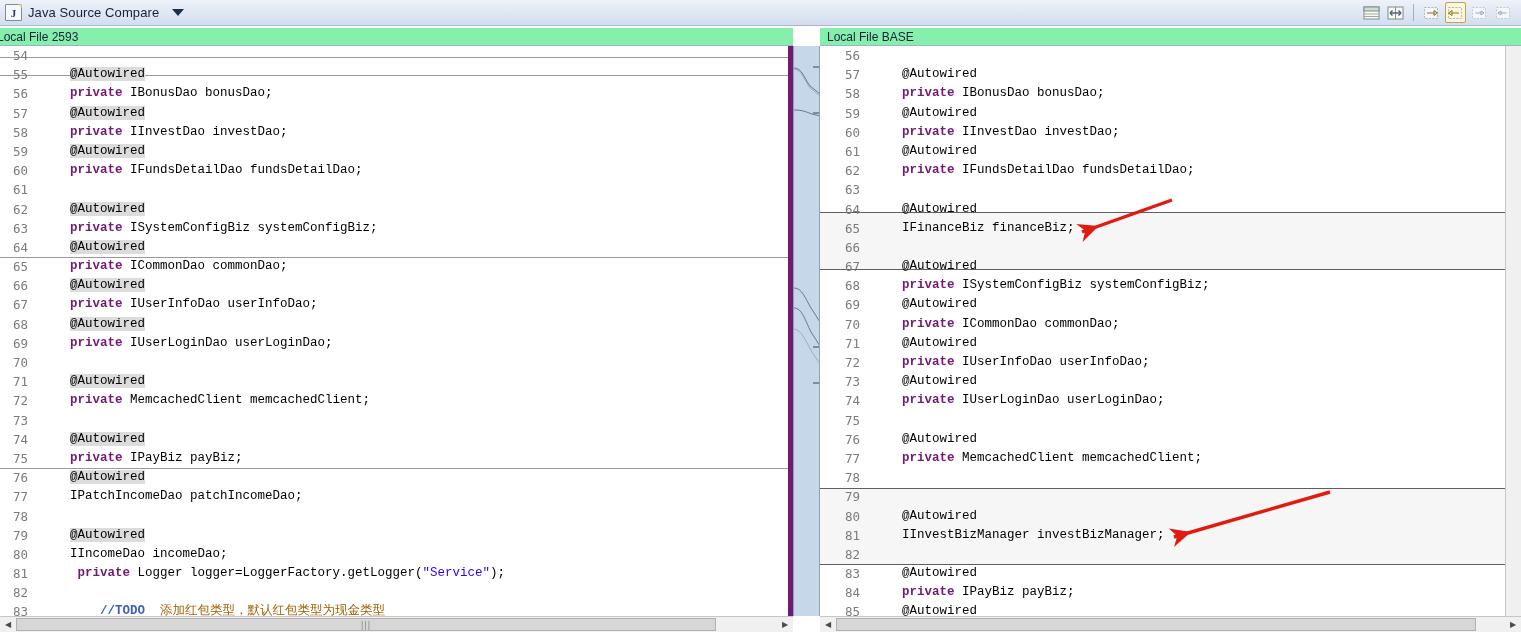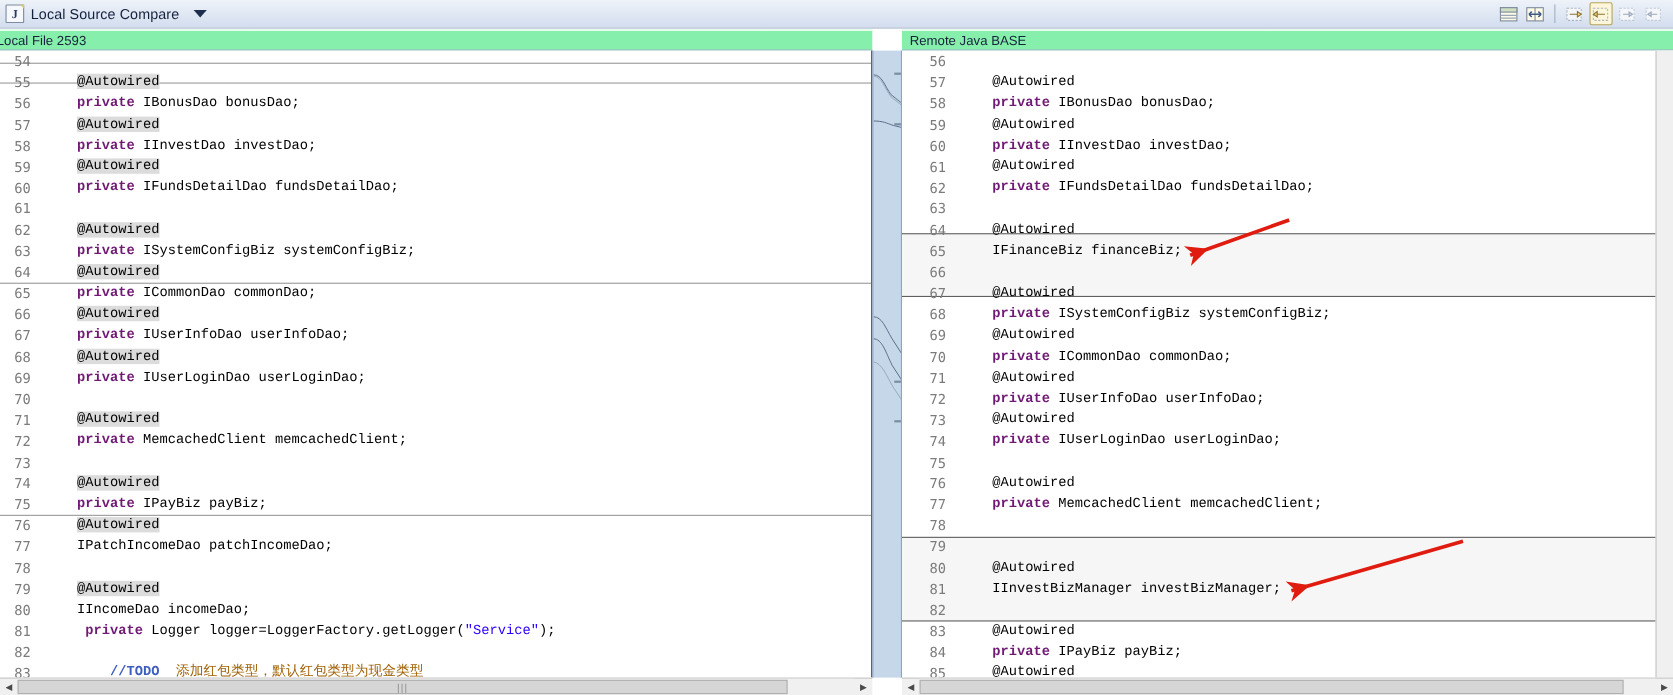--- a/index.html
+++ b/index.html
@@ -65,21 +65,21 @@
   .hdr-left{left:0;width:793px;padding-left:0;}
   .hdr-left span{margin-left:-3px;}
   .hdr-right{left:820px;width:701px;padding-left:7px;}
 
   
   .pane{
     position:absolute;top:46px;
     background:#ffffff;overflow:hidden;
     box-sizing:border-box;
   }
-  .pane-left{left:0;width:793px;height:570px;border-right:1px solid #701a75;}
+  .pane-left{left:0;width:793px;height:570px;border-right:5px solid #701a75;}
   .pane-right{left:820px;width:701px;height:570px;}
 
   .code{
     position:relative;
     font-family:"DejaVu Sans Mono", monospace;
     font-size:12.5px;
     line-height:19.2px;
     white-space:pre;
   }
   .row{
@@ -147,21 +147,21 @@
   
   .arrows{position:absolute;left:0;top:0;width:1521px;height:632px;pointer-events:none;}
 </style>
 </head>
 <body>
 
 <div class="app">
 
   <div class="titlebar">
     <div class="tb-icon">J</div>
-    <div class="tb-title">Local Source Compare</div>
+    <div class="tb-title">Java Source Compare</div>
     <div class="tb-caret"></div>
     <div class="tb-spacer"></div>
     <div class="tb-tools">
       <div class="tbtn">
         <svg width="17" height="16" viewBox="0 0 17 16">
           <rect x="1" y="2" width="15" height="12" fill="#fdfbe8" stroke="#7d8a9c"></rect>
           <rect x="1" y="2" width="15" height="4" fill="#cfe0c2" stroke="#7d8a9c"></rect>
           <line x1="1" y1="9" x2="16" y2="9" stroke="#9aa7b8"></line>
           <line x1="1" y1="11.5" x2="16" y2="11.5" stroke="#9aa7b8"></line>
         </svg>
@@ -199,21 +199,21 @@
           <path d="M11.5 8 L6 8 L6 6 L3 8 L6 10 L6 8" fill="#dfe6ef" stroke="#9aa7b8"></path>
         </svg>
       </div>
     </div>
   </div>
 
   <div class="hdr hdr-left">
     <span>Local File 2593</span>
   </div>
   <div class="hdr hdr-right">
-    <span>Remote Java BASE</span>
+    <span>Local File BASE</span>
   </div>
 
   <div class="pane pane-left">
 
     <div class="band lb" style="top:11px;height:19.2px;"></div>
     <div class="band lb" style="top:211px;height:192px;border-bottom:none;"></div>
     <div class="band lb" style="top:422px;height:20px;border-bottom:none;"></div>
     <div class="code" id="left-code"><div class="row"><div class="gut">54</div><div class="src"><span></span></div></div><div class="row"><div class="gut">55</div><div class="src"><span>    </span><span class="ann">@Autowired</span></div></div><div class="row"><div class="gut">56</div><div class="src"><span>    </span><span class="kw">private</span><span> IBonusDao bonusDao;</span></div></div><div class="row"><div class="gut">57</div><div class="src"><span>    </span><span class="ann">@Autowired</span></div></div><div class="row"><div class="gut">58</div><div class="src"><span>    </span><span class="kw">private</span><span> IInvestDao investDao;</span></div></div><div class="row"><div class="gut">59</div><div class="src"><span>    </span><span class="ann">@Autowired</span></div></div><div class="row"><div class="gut">60</div><div class="src"><span>    </span><span class="kw">private</span><span> IFundsDetailDao fundsDetailDao;</span></div></div><div class="row"><div class="gut">61</div><div class="src"><span></span></div></div><div class="row"><div class="gut">62</div><div class="src"><span>    </span><span class="ann">@Autowired</span></div></div><div class="row"><div class="gut">63</div><div class="src"><span>    </span><span class="kw">private</span><span> ISystemConfigBiz systemConfigBiz;</span></div></div><div class="row"><div class="gut">64</div><div class="src"><span>    </span><span class="ann">@Autowired</span></div></div><div class="row"><div class="gut">65</div><div class="src"><span>    </span><span class="kw">private</span><span> ICommonDao commonDao;</span></div></div><div class="row"><div class="gut">66</div><div class="src"><span>    </span><span class="ann">@Autowired</span></div></div><div class="row"><div class="gut">67</div><div class="src"><span>    </span><span class="kw">private</span><span> IUserInfoDao userInfoDao;</span></div></div><div class="row"><div class="gut">68</div><div class="src"><span>    </span><span class="ann">@Autowired</span></div></div><div class="row"><div class="gut">69</div><div class="src"><span>    </span><span class="kw">private</span><span> IUserLoginDao userLoginDao;</span></div></div><div class="row"><div class="gut">70</div><div class="src"><span></span></div></div><div class="row"><div class="gut">71</div><div class="src"><span>    </span><span class="ann">@Autowired</span></div></div><div class="row"><div class="gut">72</div><div class="src"><span>    </span><span class="kw">private</span><span> MemcachedClient memcachedClient;</span></div></div><div class="row"><div class="gut">73</div><div class="src"><span></span></div></div><div class="row"><div class="gut">74</div><div class="src"><span>    </span><span class="ann">@Autowired</span></div></div><div class="row"><div class="gut">75</div><div class="src"><span>    </span><span class="kw">private</span><span> IPayBiz payBiz;</span></div></div><div class="row"><div class="gut">76</div><div class="src"><span>    </span><span class="ann">@Autowired</span></div></div><div class="row"><div class="gut">77</div><div class="src"><span>    IPatchIncomeDao patchIncomeDao;</span></div></div><div class="row"><div class="gut">78</div><div class="src"><span></span></div></div><div class="row"><div class="gut">79</div><div class="src"><span>    </span><span class="ann">@Autowired</span></div></div><div class="row"><div class="gut">80</div><div class="src"><span>    IIncomeDao incomeDao;</span></div></div><div class="row"><div class="gut">81</div><div class="src"><span>     </span><span class="kw">private</span><span> Logger logger=LoggerFactory.getLogger(</span><span class="str">"Service"</span><span>);</span></div></div><div class="row"><div class="gut">82</div><div class="src"><span></span></div></div><div class="row"><div class="gut">83</div><div class="src"><span>        </span><span class="todo">//TODO</span><span class="cmt">  添加红包类型，默认红包类型为现金类型</span></div></div></div>
   </div>
 

